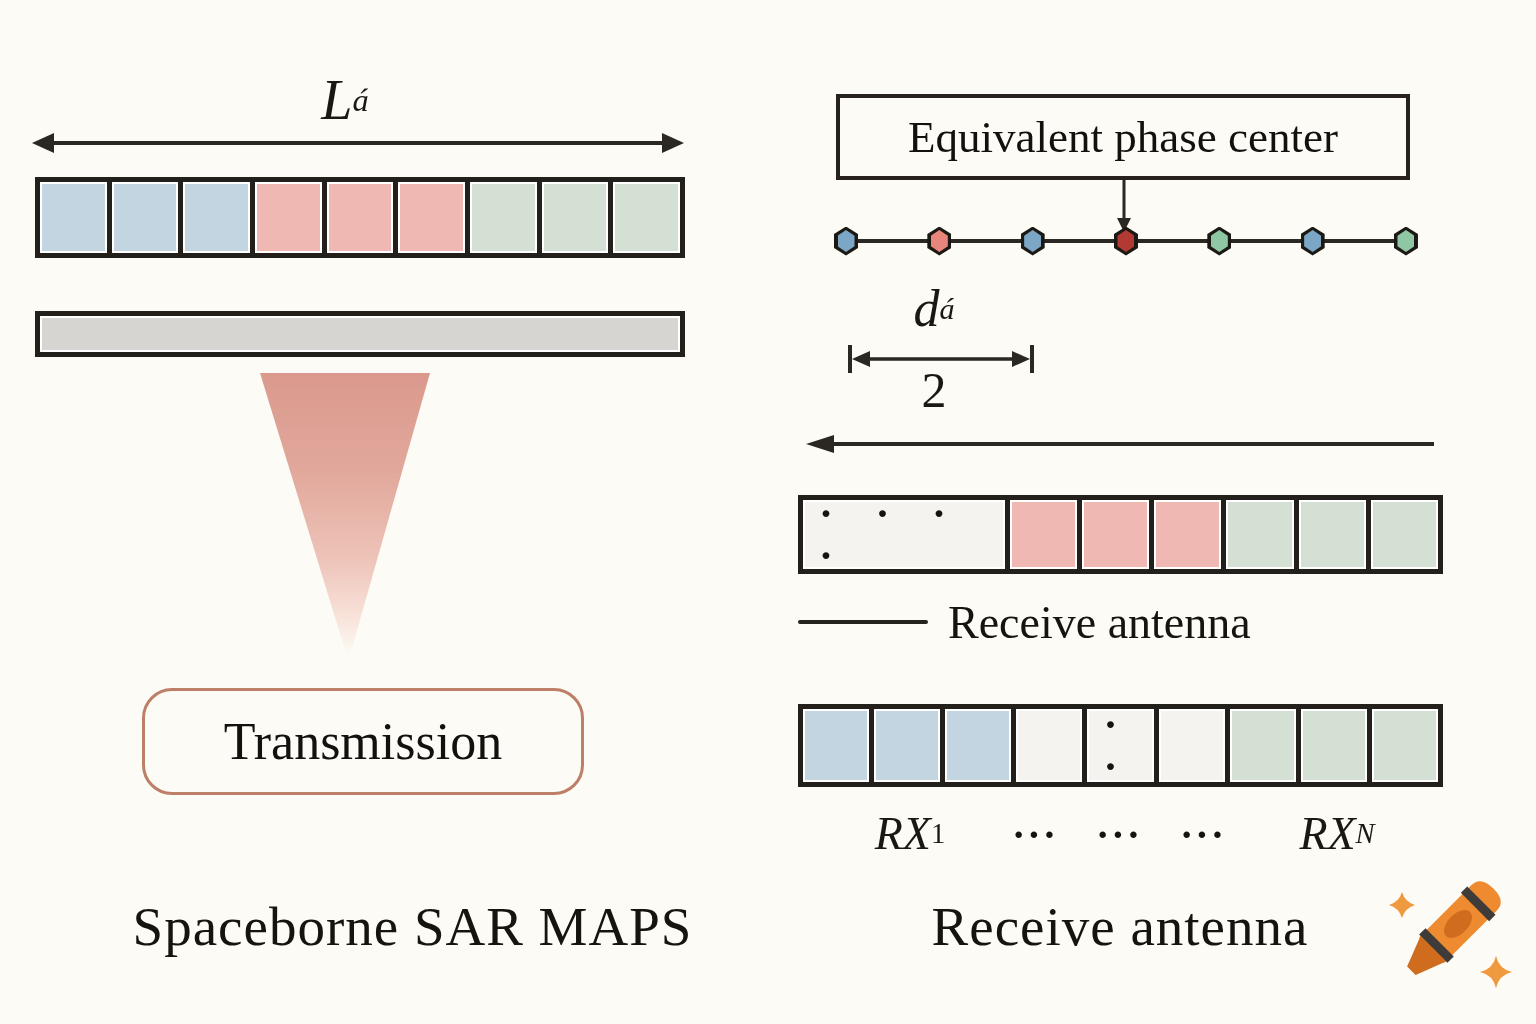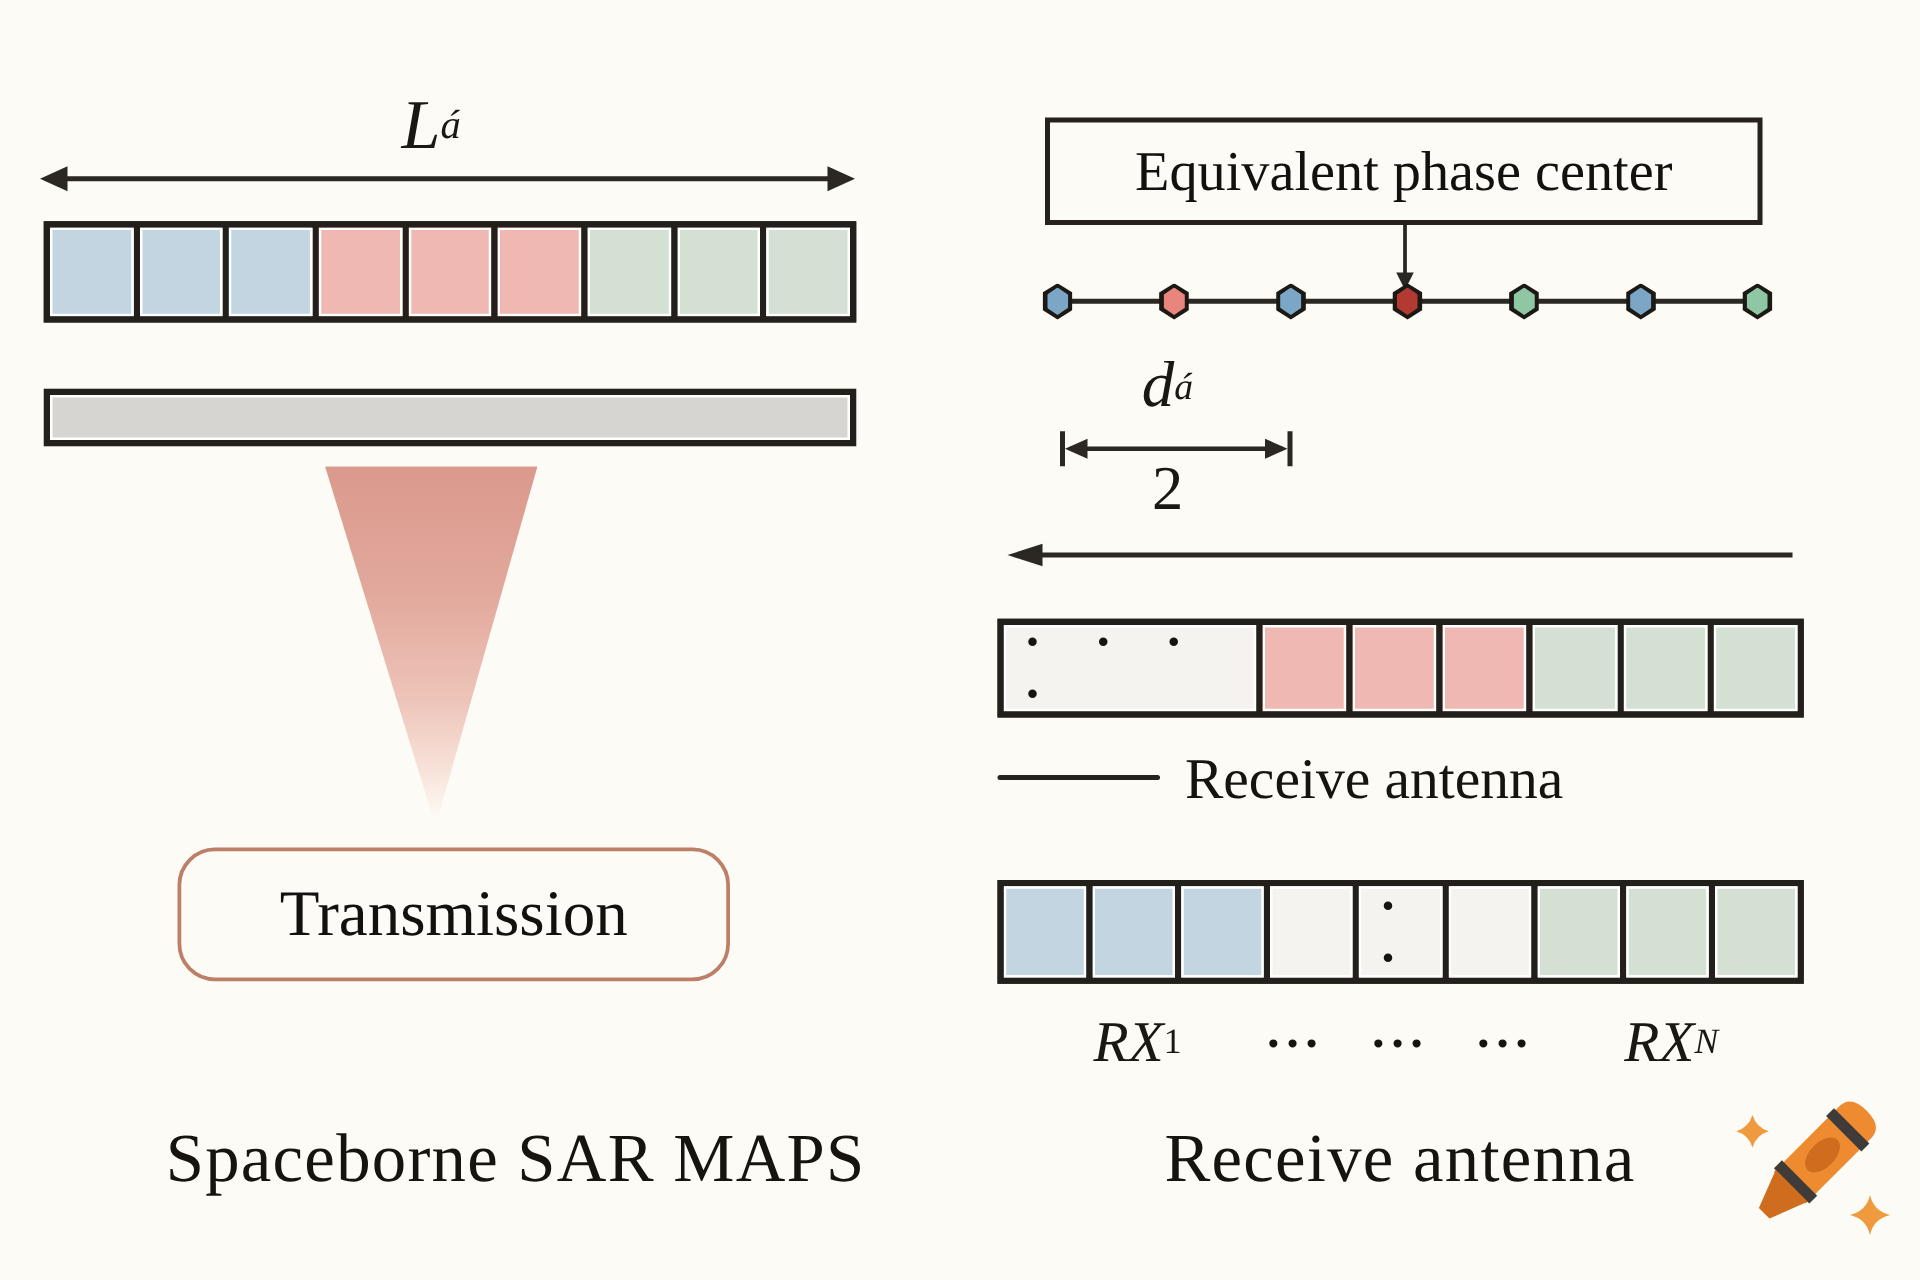--- a/index.html
+++ b/index.html
@@ -54,20 +54,21 @@
   .beam{
     background:linear-gradient(to bottom,#db998d 0%,#e2a89c 35%,#eec4b9 65%,#f8e3da 85%,rgba(252,251,245,0) 98%);
     clip-path:polygon(0 0,100% 0,52% 100%);
   }
   .tx-box{
     border:3.5px solid #bd7f68;
     border-radius:30px;
     box-sizing:border-box;
     font-size:52px;
     color:#14100d;
+    margin-top:10px;
   }
 
   
   .epc-box{
     border:4px solid #27221d;
     box-sizing:border-box;
     font-size:45px;
     color:#14100d;
   }
   .mathlabel{font-style:italic;font-size:56px;line-height:1;}

